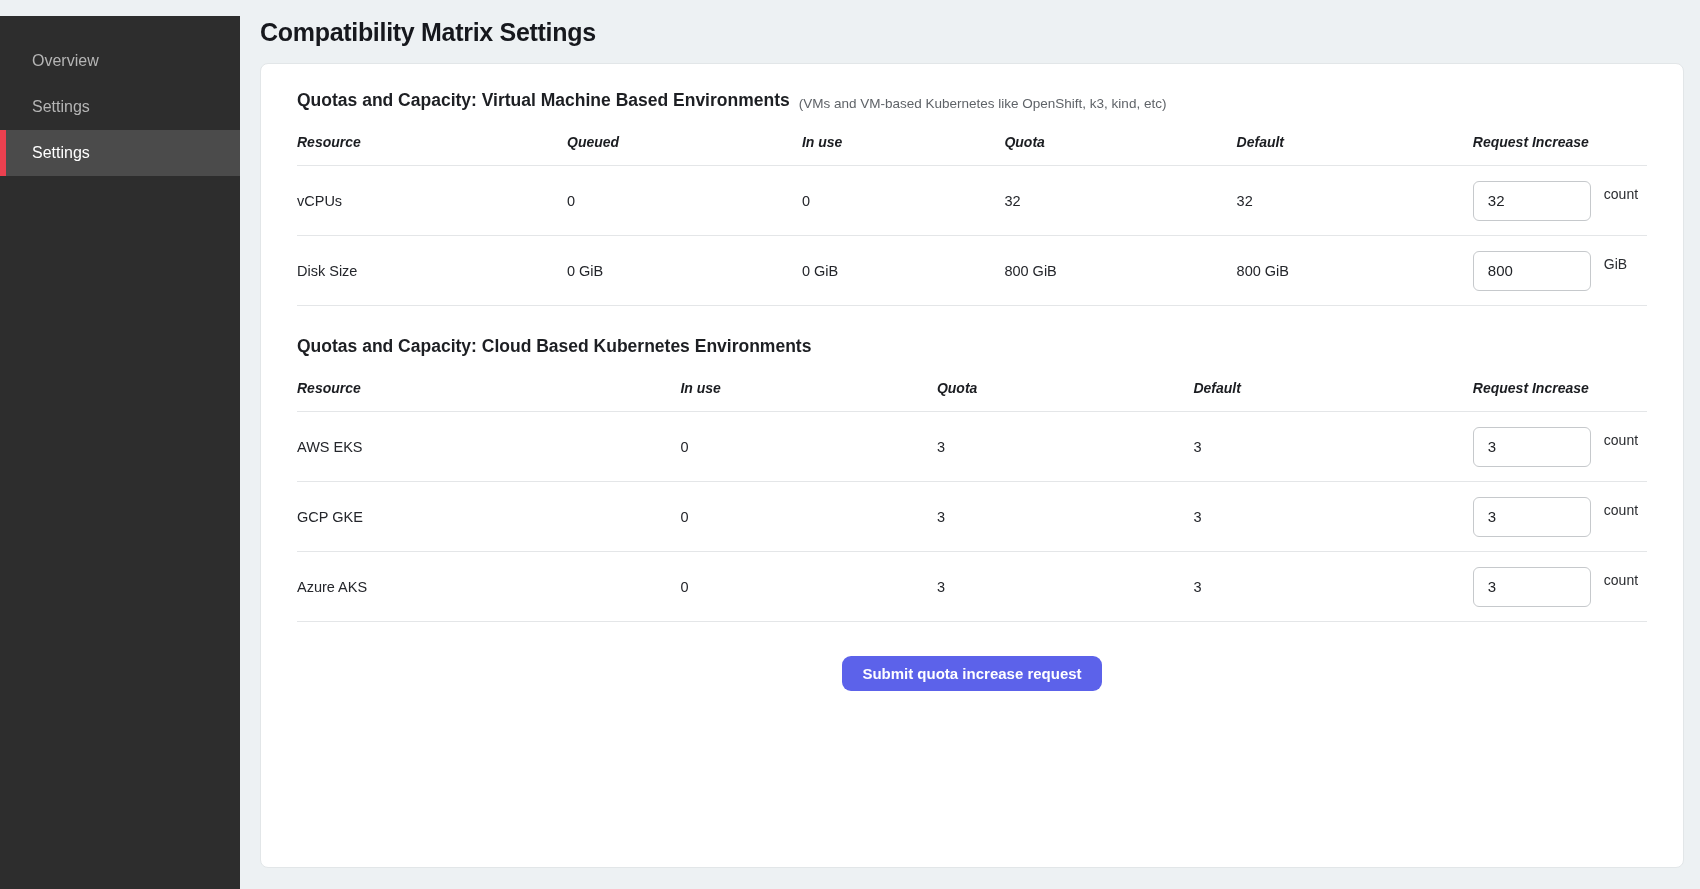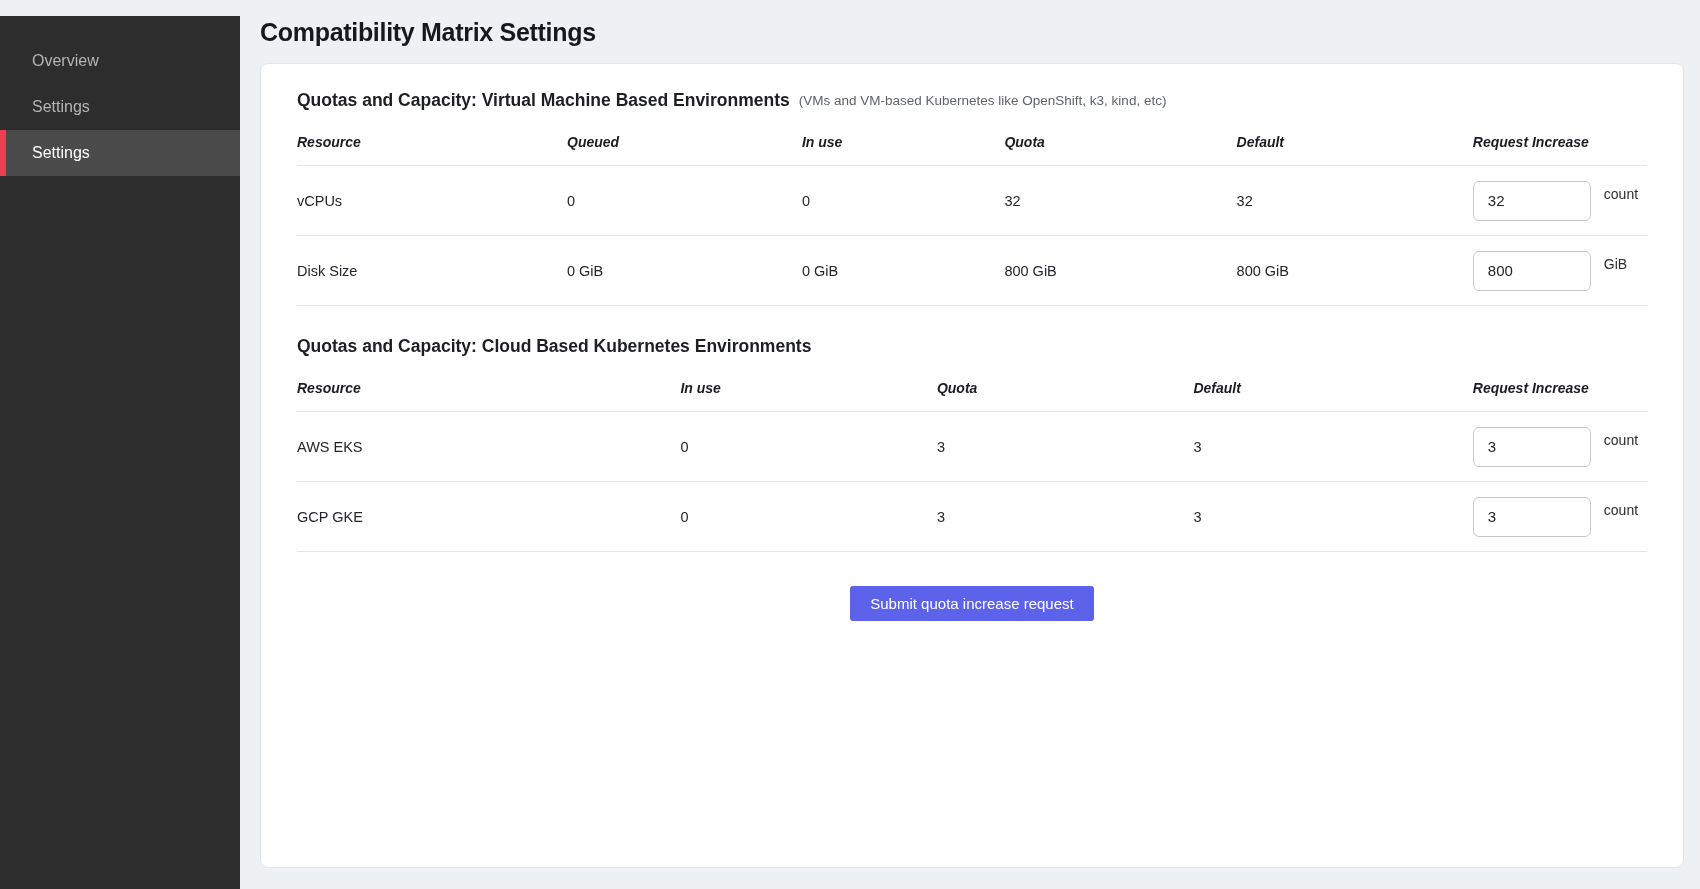--- a/index.html
+++ b/index.html
@@ -43,21 +43,21 @@
   }
   .card {
     margin-top: 16px;
     background: #ffffff;
     border: 1px solid #e2e6e8;
     border-radius: 8px;
     padding: 26px 36px 30px 36px;
     height: 805px;
   }
   .section-head {
-    display: flex; align-items: center; gap: 9px;
+    display: flex; align-items: flex-end; gap: 9px;
   }
   .section-title {
     font-size: 17.5px;
     font-weight: 700;
     color: #1d1f23;
   }
   .section-subtitle {
     font-size: 13.5px;
     color: #5f6368;
   }
@@ -106,24 +106,24 @@
   }
   
   .submit-row {
     display: flex; justify-content: center;
     padding-top: 34px;
   }
   .submit-btn {
     background: #5c62ea;
     color: #ffffff;
     font-size: 15px;
-    font-weight: 400;
+    font-weight: 700;
     font-family: "Liberation Sans", sans-serif;
     border: none;
-    border-radius: 3px;
+    border-radius: 9px;
     padding: 9px 20px;
     cursor: pointer;
   }
 </style>
 </head>
 <body>
 
 <nav class="sidebar">
   <div class="sidebar-item">
     <span>Overview</span>
@@ -238,20 +238,32 @@
     <td>3</td>
     <td>3</td>
     <td>
       <div class="req">
         <input class="req-input" type="text" value="3" style="">
         <span class="unit">count</span>
       </div>
     </td>
   </tr>
 
+  <tr>
+    <td>Azure AKS</td>
+    <td>0</td>
+    <td>3</td>
+    <td>3</td>
+    <td>
+      <div class="req">
+        <input class="req-input" type="text" value="3" style="">
+        <span class="unit">count</span>
+      </div>
+    </td>
+  </tr>
 
 </tbody>
     </table>
 
     <div class="submit-row">
       <button class="submit-btn">Submit quota increase request</button>
     </div>
 
   </section>
 </main>

